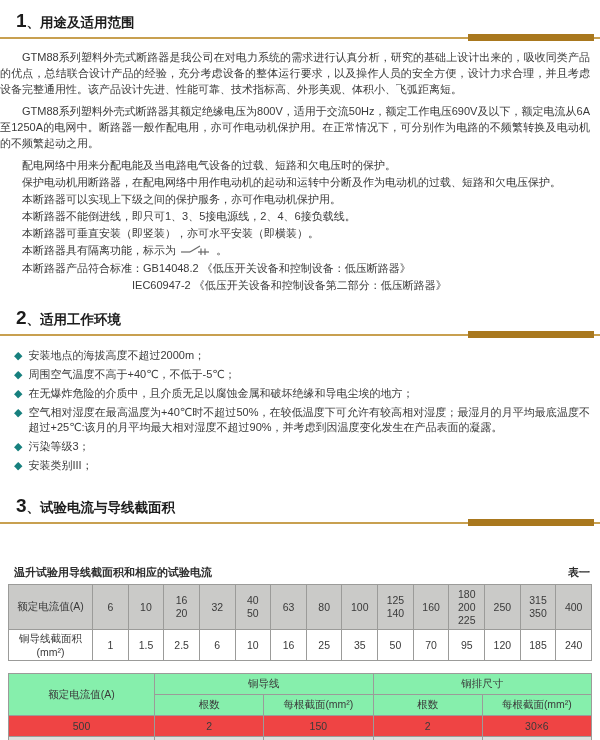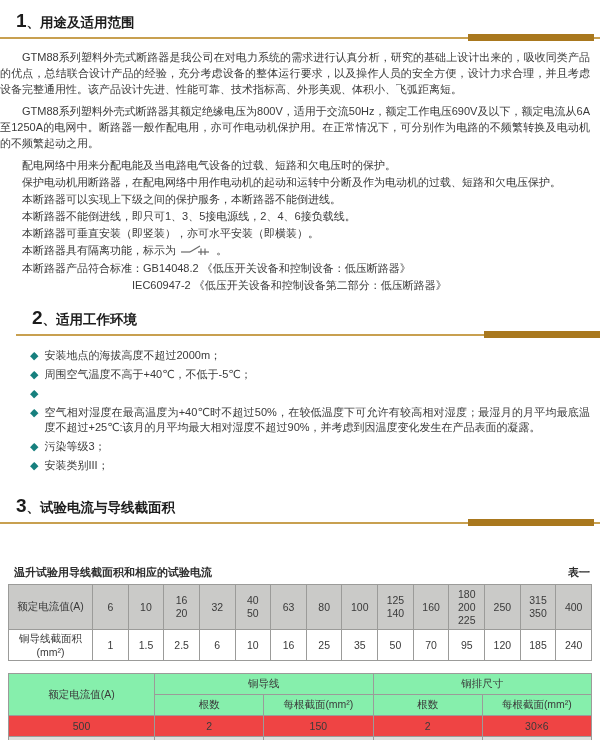--- a/index.html
+++ b/index.html
@@ -64,21 +64,21 @@
     </div>
     <div class="rule">
       <div class="thin"></div>
       <div class="bar"></div>
     </div>
     <div class="body1">
       <p class="para">GTM88系列塑料外壳式断路器是我公司在对电力系统的需求进行认真分析，研究的基础上设计出来的，吸收同类产品的优点，总结联合设计产品的经验，充分考虑设备的整体运行要求，以及操作人员的安全方便，设计力求合理，并且考虑设备完整通用性。该产品设计先进、性能可靠、技术指标高、外形美观、体积小、飞弧距离短。</p>
       <p class="para">GTM88系列塑料外壳式断路器其额定绝缘电压为800V，适用于交流50Hz，额定工作电压690V及以下，额定电流从6A至1250A的电网中。断路器一般作配电用，亦可作电动机保护用。在正常情况下，可分别作为电路的不频繁转换及电动机的不频繁起动之用。</p>
       <div class="line">配电网络中用来分配电能及当电路电气设备的过载、短路和欠电压时的保护。</div>
       <div class="line">保护电动机用断路器，在配电网络中用作电动机的起动和运转中分断及作为电动机的过载、短路和欠电压保护。</div>
-      <div class="line">本断路器可以实现上下级之间的保护服务，本断路器不能倒进线。</div>
+      <div class="line">本断路器可以实现上下级之间的保护服务，亦可作电动机保护用。</div>
       <div class="line">本断路器不能倒进线，即只可1、3、5接电源线，2、4、6接负载线。</div>
       <div class="line">本断路器可垂直安装（即竖装），亦可水平安装（即横装）。</div>
       <div class="line">
         <span>本断路器具有隔离功能，标示为</span>
         <span class="iso-wrap">
           <svg width="30" height="11" viewBox="0 0 30 11">
               <g stroke="#6a6a6a" stroke-width="1.2" fill="none">
                 <line x1="0" y1="8" x2="9" y2="8"></line>
                 <line x1="9" y1="8" x2="19" y2="2"></line>
                 <line x1="17" y1="8" x2="28" y2="8"></line>
@@ -87,39 +87,40 @@
               </g>
             </svg>
         </span>
         <span>。</span>
       </div>
       <div class="line">本断路器产品符合标准：GB14048.2 《低压开关设备和控制设备：低压断路器》</div>
       <div class="line std2">IEC60947-2 《低压开关设备和控制设备第二部分：低压断路器》</div>
     </div>
   </div>
 
-  <div style="margin-top:10px;padding-left:16px;">
+  <div style="margin-top:10px;">
     <div class="sec-head">
       <span class="sec-num">2</span><span class="sec-title">、适用工作环境</span>
     </div>
     <div class="rule">
       <div class="thin"></div>
       <div class="bar"></div>
     </div>
     <div class="bullets">
       <div class="bullet">
         <span class="diamond">◆</span>
         <span class="txt">安装地点的海拔高度不超过2000m；</span>
       </div>
       <div class="bullet">
         <span class="diamond">◆</span>
         <span class="txt">周围空气温度不高于+40℃，不低于-5℃；</span>
       </div>
       <div class="bullet">
         <span class="diamond">◆</span>
+        <span class="txt">在无爆炸危险的介质中，且介质无足以腐蚀金属和破坏绝缘和导电尘埃的地方；</span>
       </div>
       <div class="bullet">
         <span class="diamond">◆</span>
         <span class="txt">空气相对湿度在最高温度为+40℃时不超过50%，在较低温度下可允许有较高相对湿度；最湿月的月平均最底温度不超过+25℃:该月的月平均最大相对湿度不超过90%，并考虑到因温度变化发生在产品表面的凝露。</span>
       </div>
       <div class="bullet">
         <span class="diamond">◆</span>
         <span class="txt">污染等级3；</span>
       </div>
       <div class="bullet">

